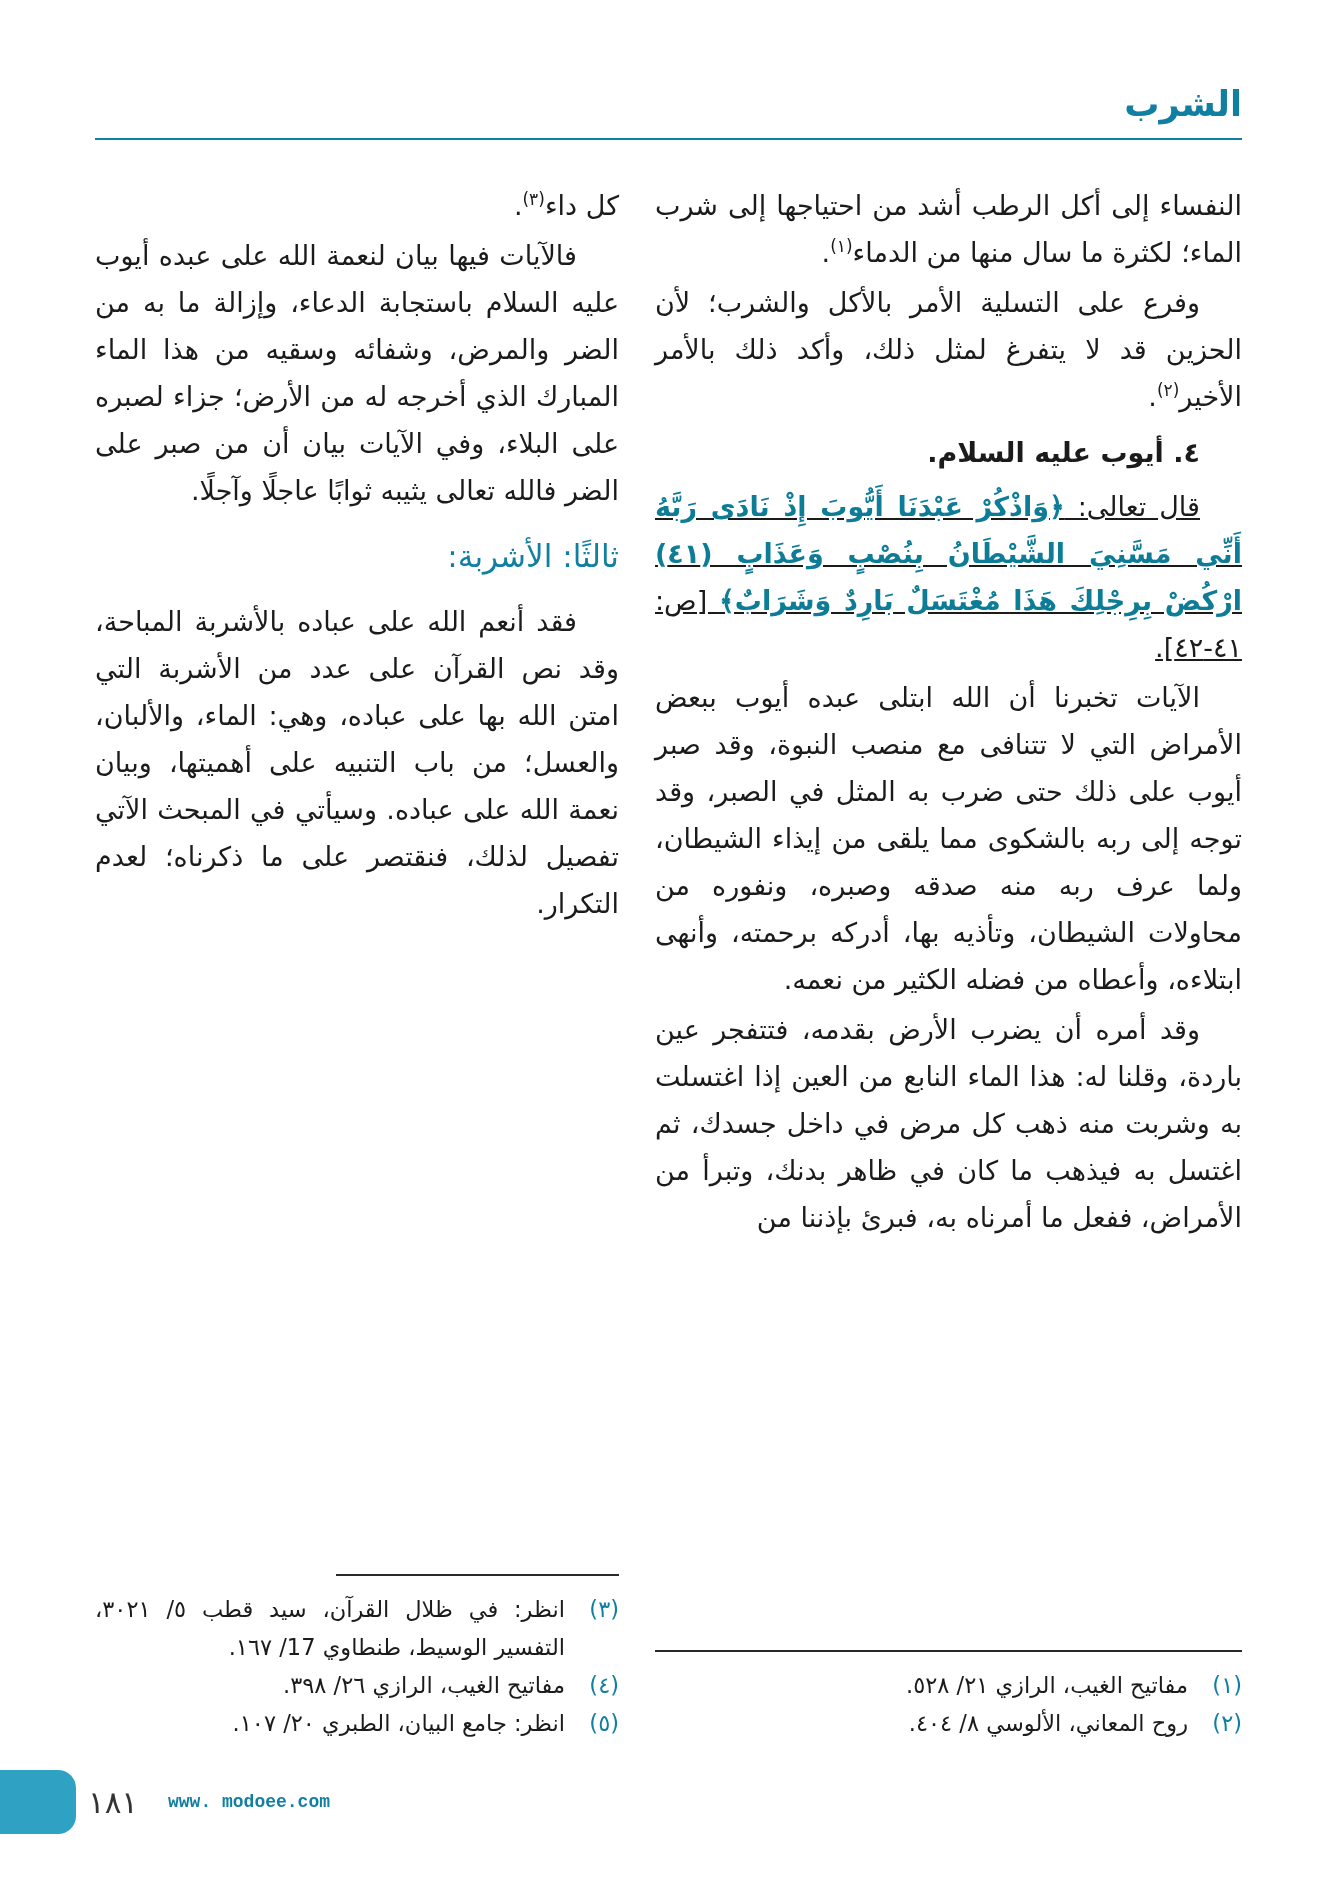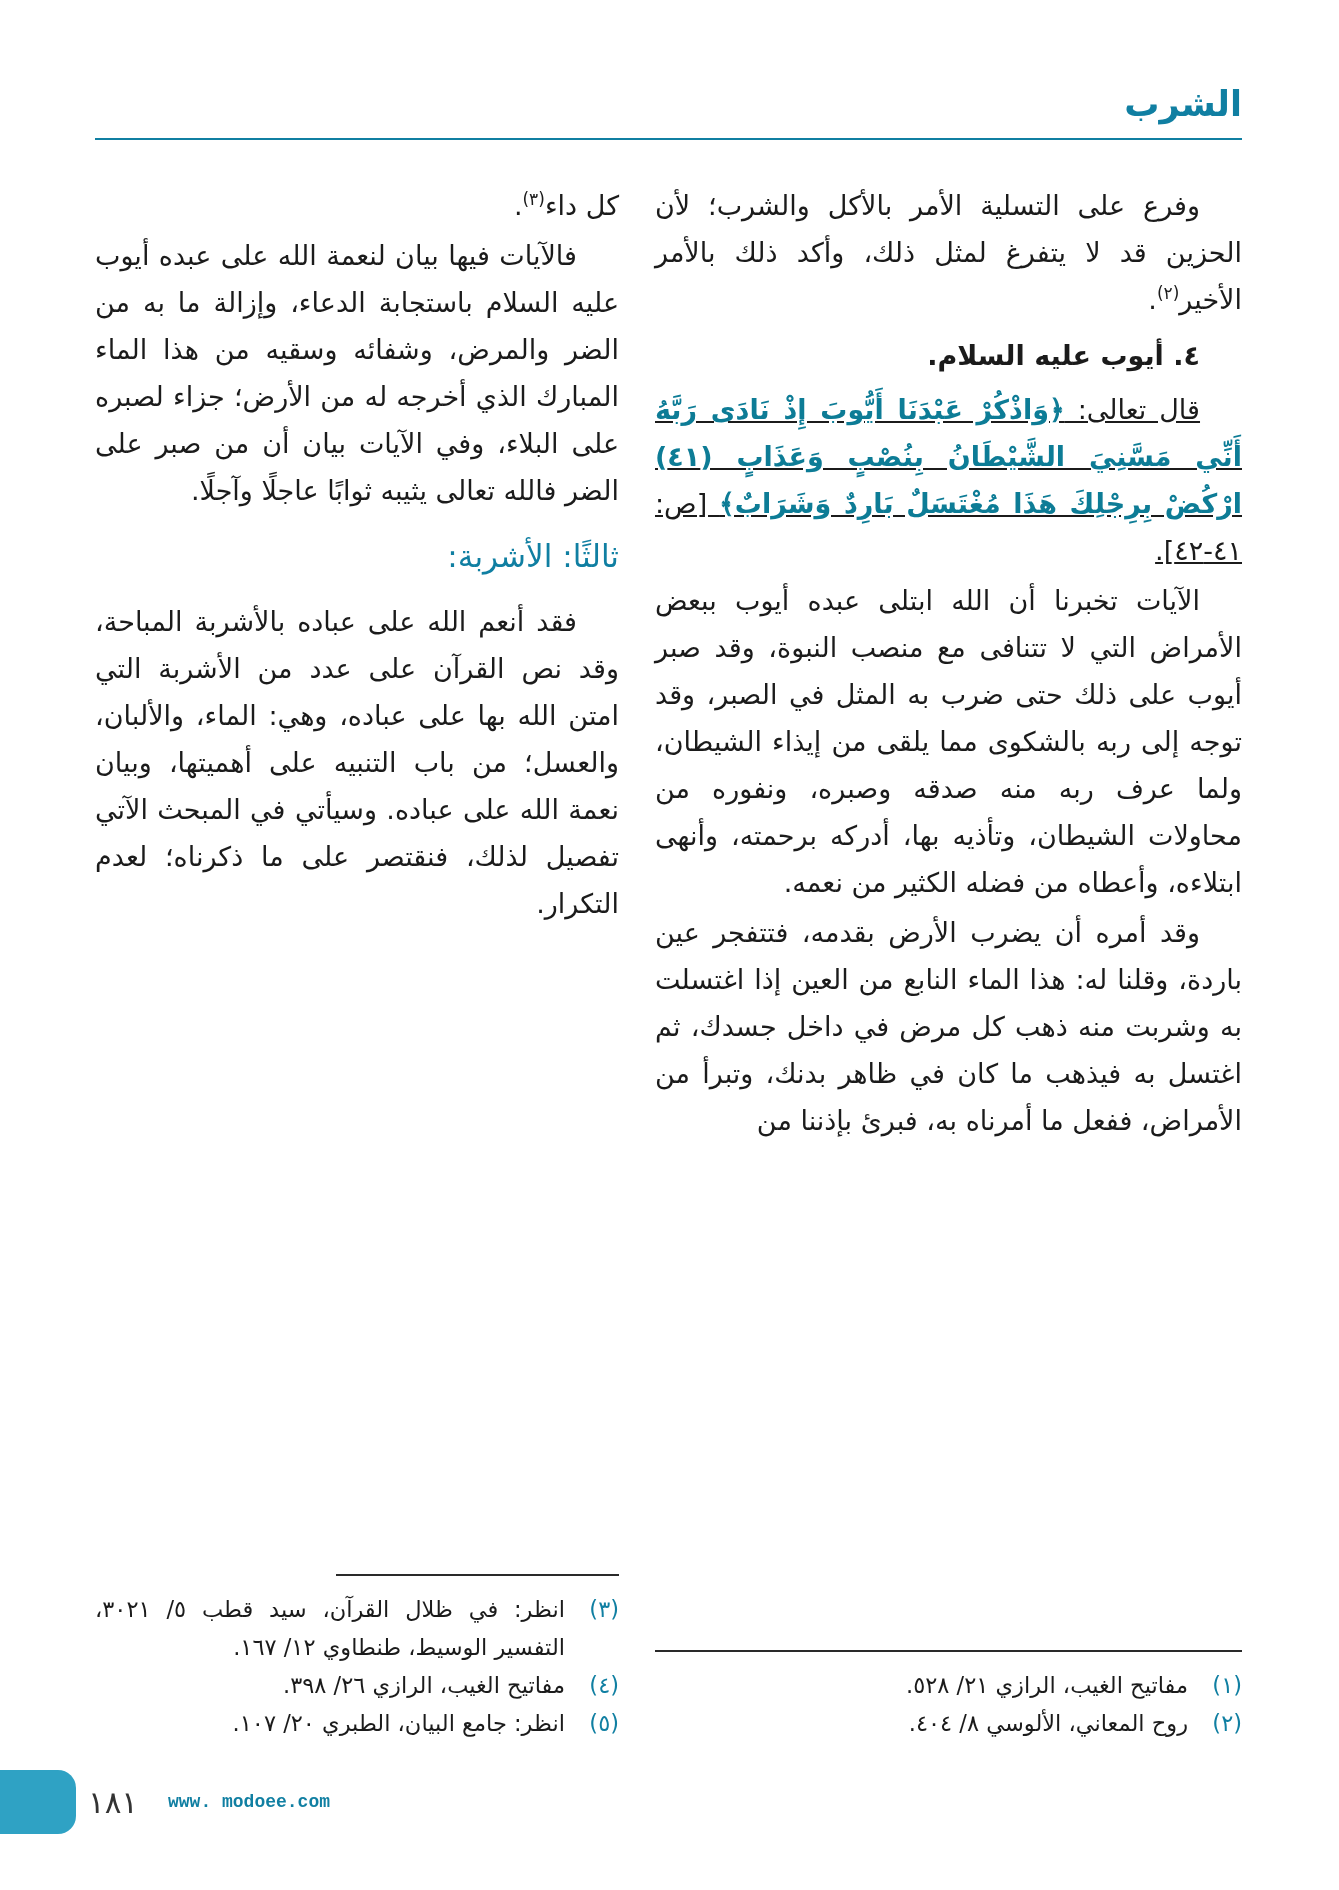--- a/index.html
+++ b/index.html
@@ -76,20 +76,21 @@
 <div class="page">
 
   <header class="page-header">
     <div class="header-title">الشرب</div>
     <div class="header-rule"></div>
   </header>
 
   <div class="columns">
 
     <section class="col col-right">
+      <p class="body"><span>النفساء إلى أكل الرطب أشد من احتياجها إلى شرب الماء؛ لكثرة ما سال منها من الدماء</span><sup class="fn-marker">(١)</sup><span>.</span></p>
 
       <p class="body indent"><span>وفرع على التسلية الأمر بالأكل والشرب؛ لأن الحزين قد لا يتفرغ لمثل ذلك، وأكد ذلك بالأمر الأخير</span><sup class="fn-marker">(٢)</sup><span>.</span></p>
 
       <p class="body indent h-item">٤. أيوب عليه السلام.</p>
 
       <p class="body indent quran-para"><span>قال تعالى: </span><span class="quran-verse">﴿وَاذْكُرْ عَبْدَنَا أَيُّوبَ إِذْ نَادَى رَبَّهُ أَنِّي مَسَّنِيَ الشَّيْطَانُ بِنُصْبٍ وَعَذَابٍ (٤١) ارْكُضْ بِرِجْلِكَ هَذَا مُغْتَسَلٌ بَارِدٌ وَشَرَابٌ﴾</span><span> [ص: ٤١-٤٢].</span></p>
 
       <p class="body indent">الآيات تخبرنا أن الله ابتلى عبده أيوب ببعض الأمراض التي لا تتنافى مع منصب النبوة، وقد صبر أيوب على ذلك حتى ضرب به المثل في الصبر، وقد توجه إلى ربه بالشكوى مما يلقى من إيذاء الشيطان، ولما عرف ربه منه صدقه وصبره، ونفوره من محاولات الشيطان، وتأذيه بها، أدركه برحمته، وأنهى ابتلاءه، وأعطاه من فضله الكثير من نعمه.</p>
 
       <p class="body indent">وقد أمره أن يضرب الأرض بقدمه، فتتفجر عين باردة، وقلنا له: هذا الماء النابع من العين إذا اغتسلت به وشربت منه ذهب كل مرض في داخل جسدك، ثم اغتسل به فيذهب ما كان في ظاهر بدنك، وتبرأ من الأمراض، ففعل ما أمرناه به، فبرئ بإذننا من</p>
@@ -114,21 +115,21 @@
       <p class="body indent">فالآيات فيها بيان لنعمة الله على عبده أيوب عليه السلام باستجابة الدعاء، وإزالة ما به من الضر والمرض، وشفائه وسقيه من هذا الماء المبارك الذي أخرجه له من الأرض؛ جزاء لصبره على البلاء، وفي الآيات بيان أن من صبر على الضر فالله تعالى يثيبه ثوابًا عاجلًا وآجلًا.</p>
 
       <h3 class="subheading">ثالثًا: الأشربة:</h3>
 
       <p class="body indent">فقد أنعم الله على عباده بالأشربة المباحة، وقد نص القرآن على عدد من الأشربة التي امتن الله بها على عباده، وهي: الماء، والألبان، والعسل؛ من باب التنبيه على أهميتها، وبيان نعمة الله على عباده. وسيأتي في المبحث الآتي تفصيل لذلك، فنقتصر على ما ذكرناه؛ لعدم التكرار.</p>
 
       <div class="footnotes">
         <div class="fn-sep short"></div>
         <div class="footnote">
           <span class="fn-num">(٣)</span>
-          <span class="fn-text">انظر: في ظلال القرآن، سيد قطب ٥/ ٣٠٢١، التفسير الوسيط، طنطاوي ١٢/ ١٦٧.</span>
+          <span class="fn-text">انظر: في ظلال القرآن، سيد قطب ٥/ ٣٠٢١، التفسير الوسيط، طنطاوي 17/ ١٦٧.</span>
         </div>
         <div class="footnote">
           <span class="fn-num">(٤)</span>
           <span class="fn-text">مفاتيح الغيب، الرازي ٢٦/ ٣٩٨.</span>
         </div>
         <div class="footnote">
           <span class="fn-num">(٥)</span>
           <span class="fn-text">انظر: جامع البيان، الطبري ٢٠/ ١٠٧.</span>
         </div>
       </div>

